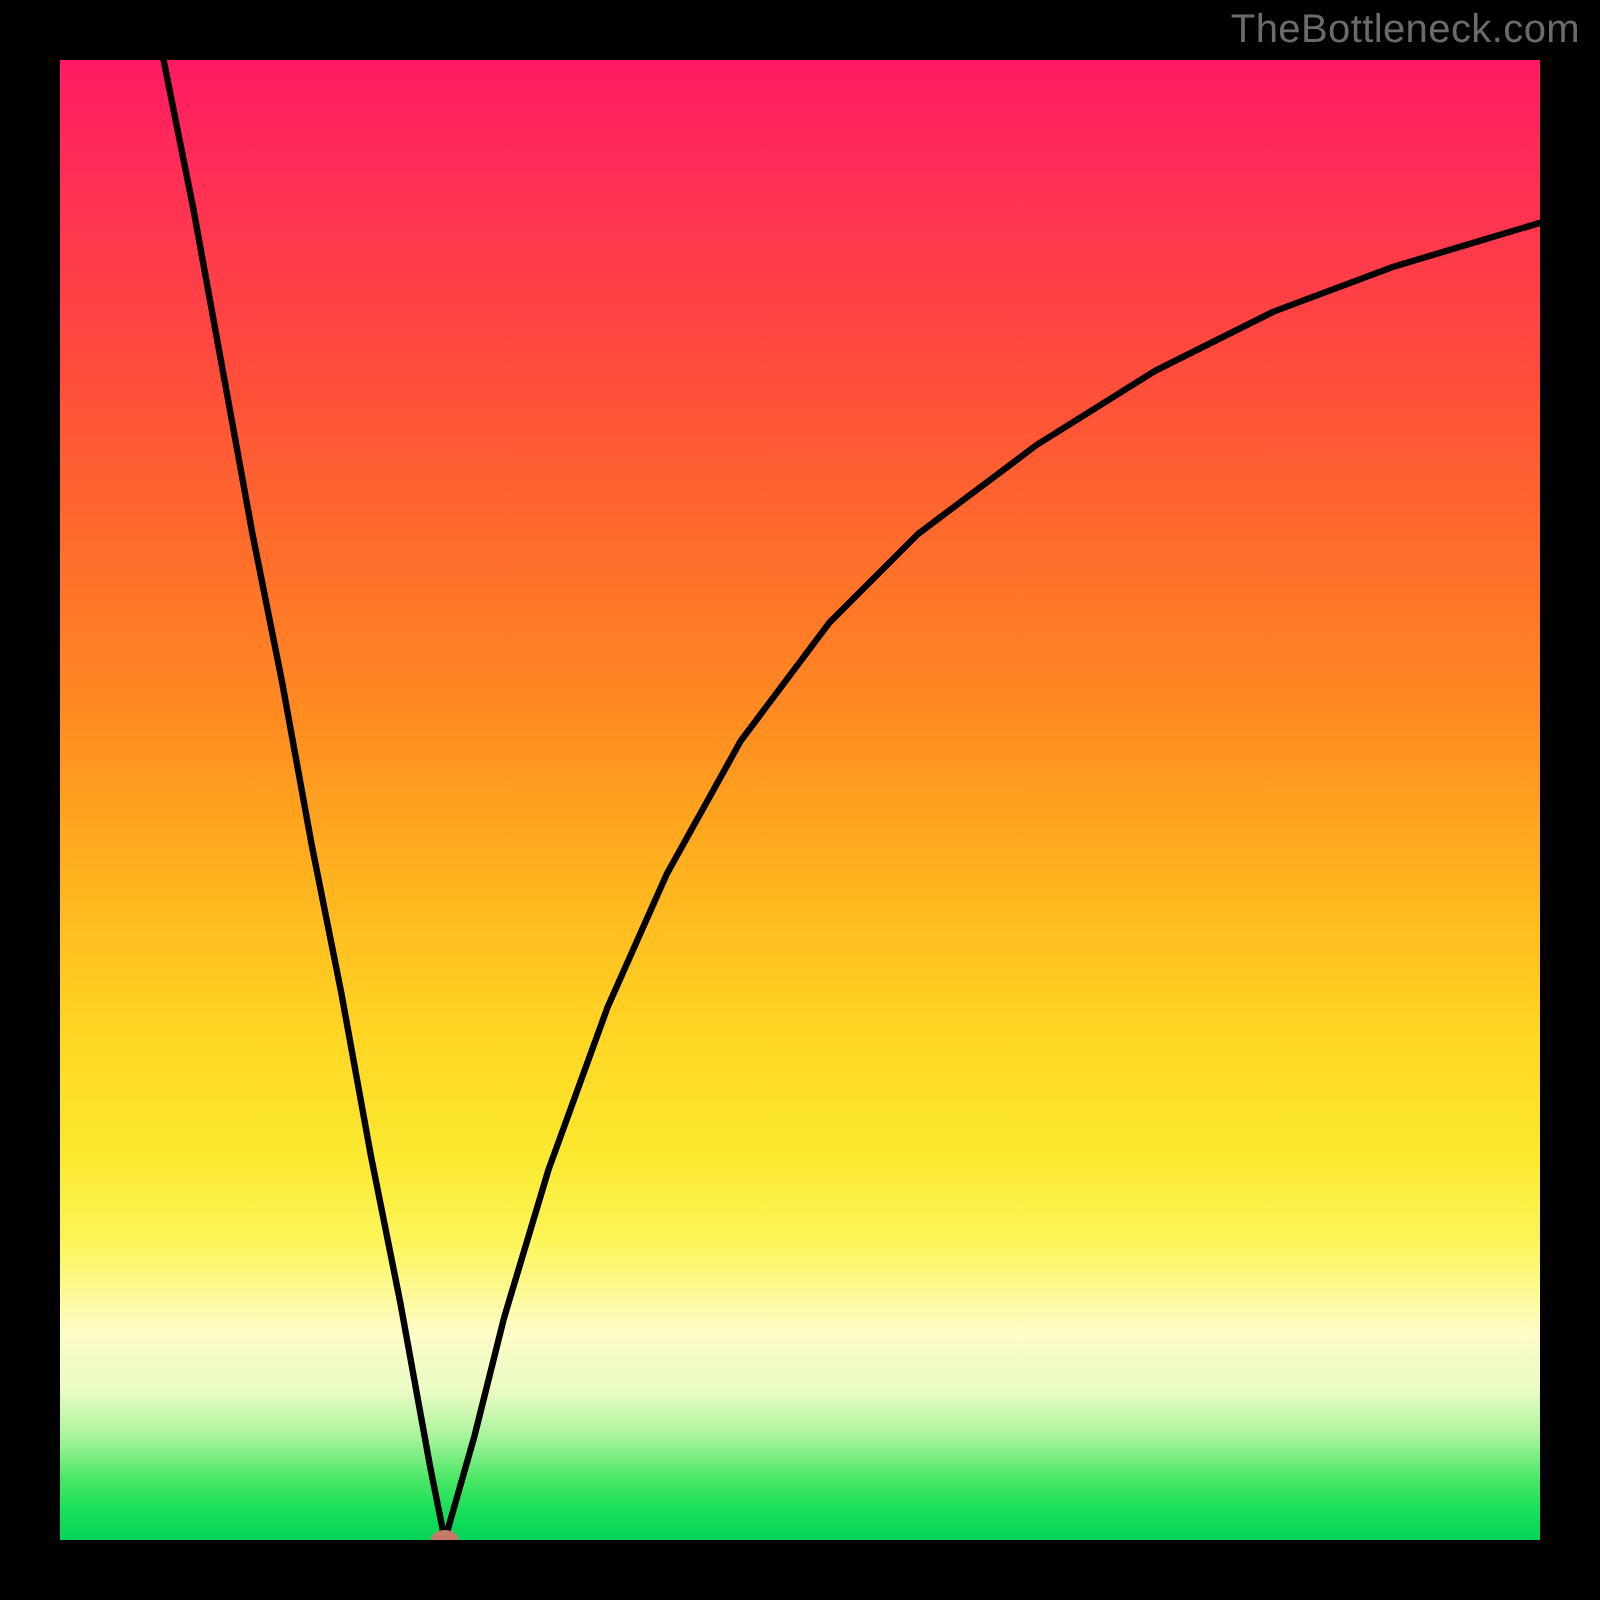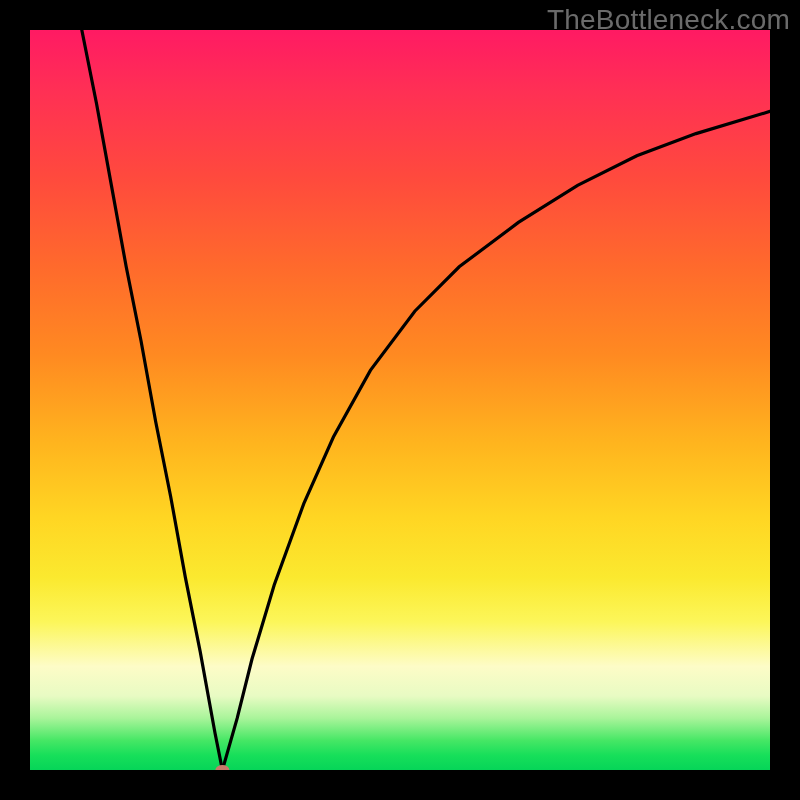--- a/index.html
+++ b/index.html
@@ -47,21 +47,21 @@
     left: 0;
     top: 0;
     width: 740px;
     height: 740px;
   }
   .attribution {
     position: absolute;
     top: 4px;
     right: 10px;
     color: #6b6b6b;
-    font-size: 28px;
+    font-size: 20px;
     letter-spacing: 0.2px;
     font-weight: 400;
     user-select: none;
   }
 </style>
 </head>
 <body>
 
 <div class="frame">
 

